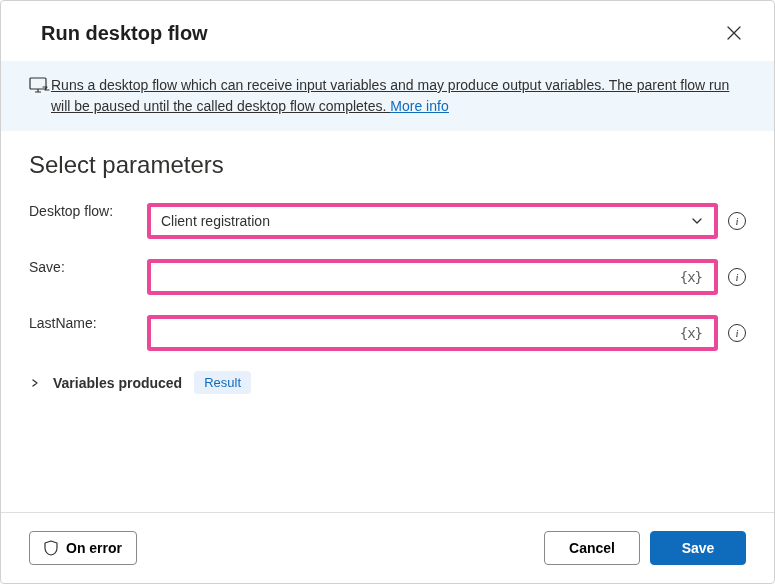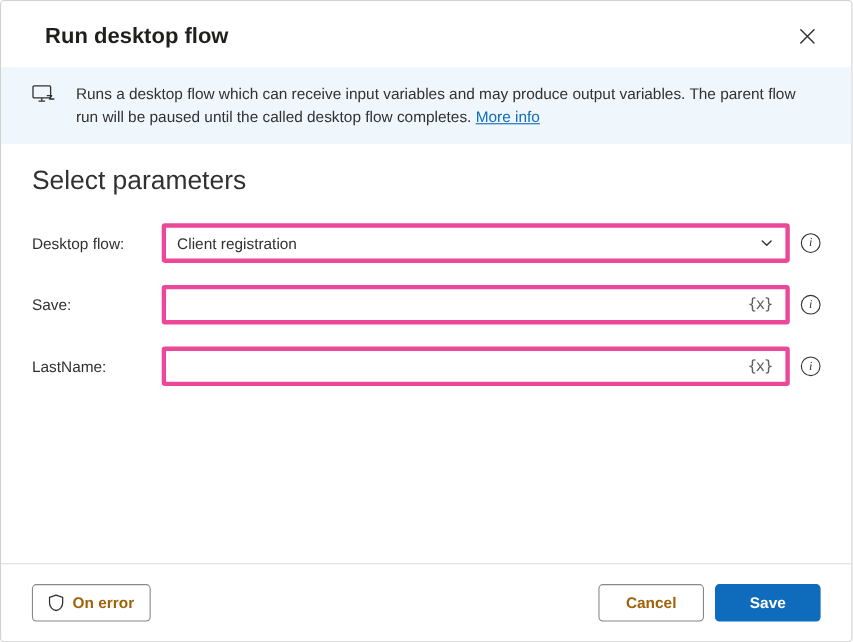--- a/index.html
+++ b/index.html
@@ -30,24 +30,25 @@
     }
     .close-x {
       cursor: pointer;
       padding: 4px;
       display: flex;
     }
     .info-banner {
       background: #eff6fc;
       padding: 14px 28px;
       display: flex;
-      gap: 18px;
+      gap: 0;
       align-items: flex-start;
       color: #323130;
       line-height: 1.5;
+      text-decoration: underline;
     }
     .info-banner .bicon {
       flex-shrink: 0;
       margin-top: 2px;
     }
     .info-banner a {
       color: #0f6cbd;
       text-decoration: underline;
     }
     .body {
@@ -56,21 +57,20 @@
       overflow: auto;
     }
     .section-title {
       font-size: 24px;
       font-weight: 400;
       color: #323130;
       margin-bottom: 24px;
     }
     .row {
       display: flex;
-      align-items: center;
       margin-bottom: 20px;
       gap: 10px;
     }
     .row .label {
       width: 108px;
       flex-shrink: 0;
       font-size: 14px;
       color: #323130;
     }
     .control-wrap {
@@ -160,21 +160,21 @@
       border-radius: 4px;
       font-size: 14px;
       font-weight: 600;
       display: flex;
       align-items: center;
       justify-content: center;
       gap: 8px;
       cursor: pointer;
       border: 1px solid #8a8886;
       background: #fff;
-      color: #a16207;
+      color: #000000;
     }
     .btn.primary {
       background: #0f6cbd;
       border-color: #0f6cbd;
       color: #fff;
     }
     .btn.onerror { min-width: auto; padding: 0 14px;}
     svg { display: block; }
   </style>
 </head>
@@ -236,20 +236,29 @@
     <div class="label">LastName:</div>
     <div class="control-wrap">
       <div class="textinput">
         <span class="value"></span>
         <span class="varicon">{x}</span>
       </div>
       <div class="info-circle">i</div>
     </div>
   </div>
 
+  <div class="vars-produced">
+    <span class="chev">
+      <svg width="12" height="12" viewBox="0 0 12 12">
+          <path d="M3 4 L6 8 L9 4" stroke="#323130" stroke-width="1.3" fill="none" stroke-linecap="round" stroke-linejoin="round"></path>
+        </svg>
+    </span>
+    <span class="vp-label">Variables produced</span>
+    <span class="result-chip">Result</span>
+  </div>
 </div>
 
 <div class="footer">
   <div class="btn onerror">
     <span>
       <svg width="14" height="16" viewBox="0 0 14 16">
           <path d="M7 1 L13 3 V8 C13 12 10 14.5 7 15 C4 14.5 1 12 1 8 V3 Z" fill="none" stroke="#323130" stroke-width="1.2" stroke-linejoin="round"></path>
         </svg>
     </span>
     <span>On error</span>

